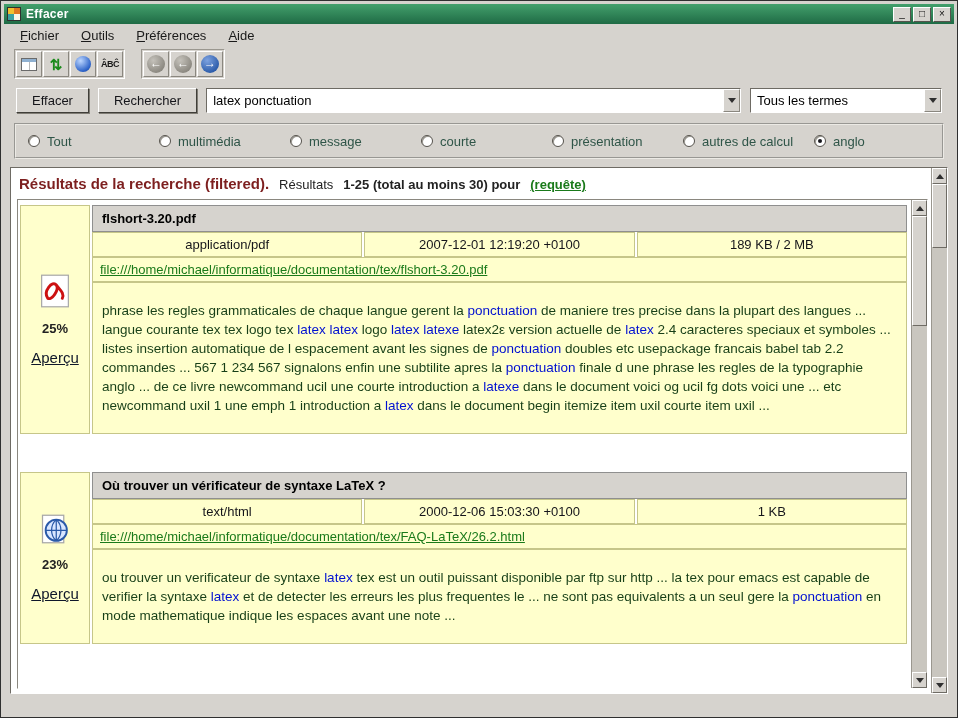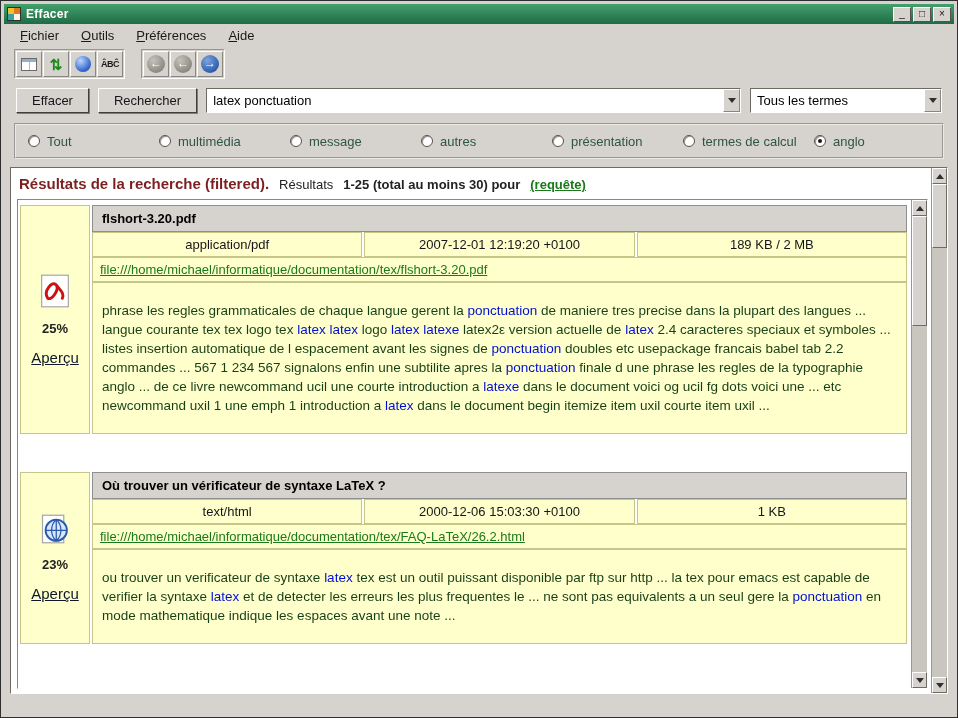--- a/index.html
+++ b/index.html
@@ -191,29 +191,29 @@
     <span class="radio-item">
         <span class="radio"></span>
         <span>multimédia</span>
       </span>
     <span class="radio-item">
         <span class="radio"></span>
         <span>message</span>
       </span>
     <span class="radio-item">
         <span class="radio"></span>
-        <span>autres</span>
+        <span>courte</span>
       </span>
     <span class="radio-item">
         <span class="radio"></span>
         <span>présentation</span>
       </span>
     <span class="radio-item">
         <span class="radio"></span>
-        <span>termes de calcul</span>
+        <span>autres de calcul</span>
       </span>
     <span class="radio-item">
         <span class="radio on"></span>
         <span>anglo</span>
       </span>
   </div>
 
   <div class="results">
     <div class="results-main">
 

